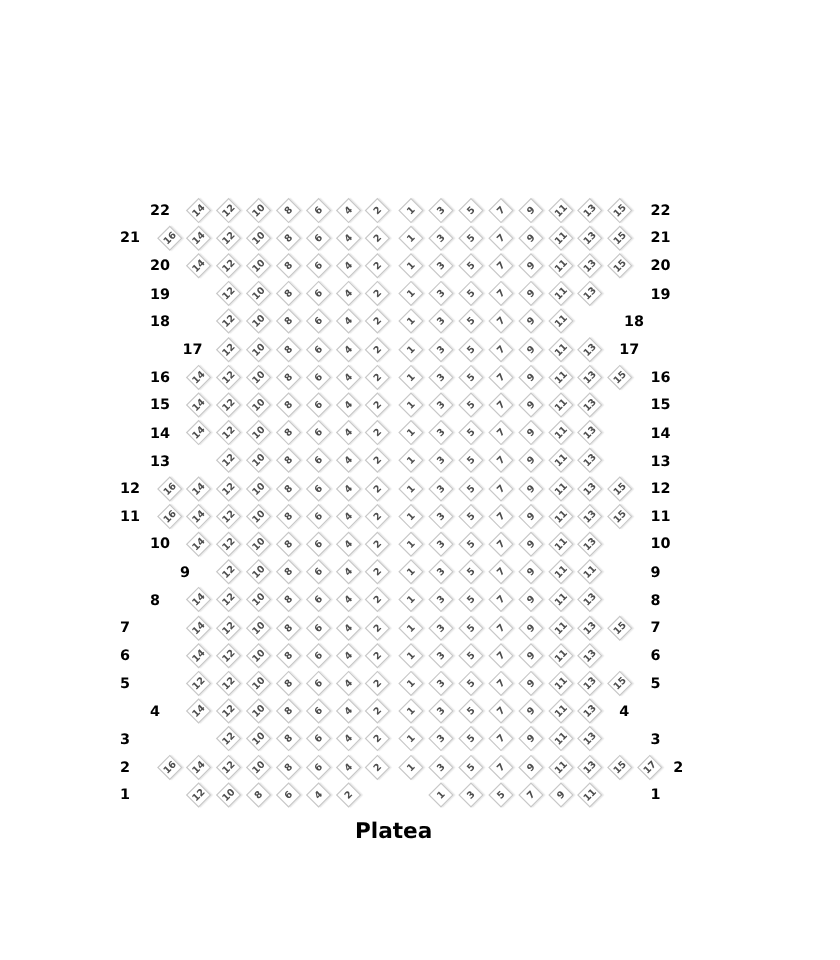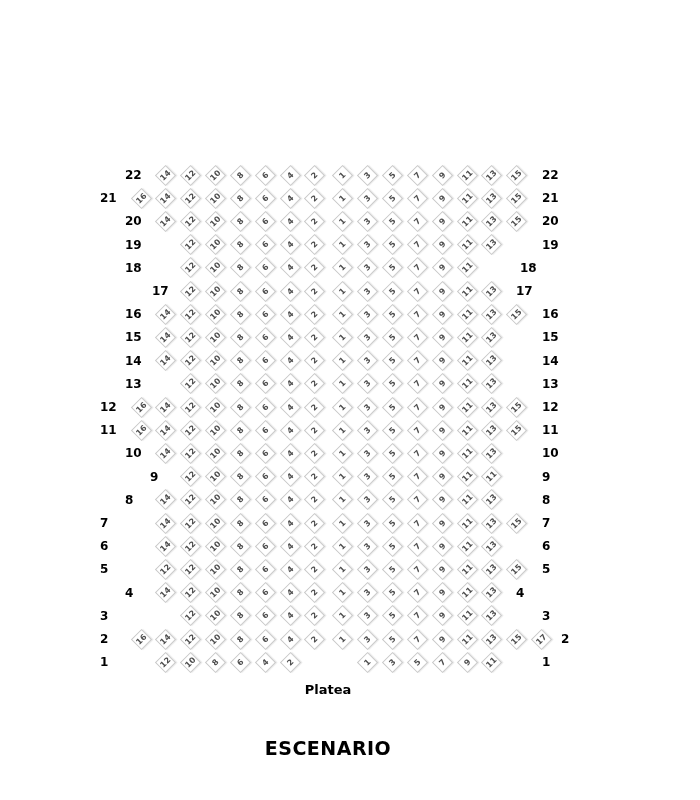--- a/index.html
+++ b/index.html
@@ -37,21 +37,21 @@
     white-space: nowrap;
   }
   .bottom-label {
     position: absolute;
     left: 0;
     width: 656px;
     text-align: center;
     color: #000000;
     font-weight: bold;
   }
-  #platea { top: 682px; font-size: 13px; }
+  #platea { top: 682px; font-size: 18px; }
   #escenario { top: 737px; font-size: 19px; letter-spacing: 0.5px; }
 </style>
 </head>
 <body>
 
 <div id="canvas">
   <div id="seat-grid">
       <div class="row-label" style="left: 125px; top: 168px;">22</div>
       <div class="row-label" style="left: 542px; top: 168px;">22</div>
       <div class="seat" style="left: 158.35px; top: 167.5px; background: rgb(255, 255, 255); border-color: rgb(200, 200, 200); color: rgb(77, 77, 77);">14</div>
@@ -404,14 +404,13 @@
       <div class="seat" style="left: 257.75px; top: 654.7px; background: rgb(255, 255, 255); border-color: rgb(200, 200, 200); color: rgb(77, 77, 77);">4</div>
       <div class="seat" style="left: 282.6px; top: 654.7px; background: rgb(255, 255, 255); border-color: rgb(200, 200, 200); color: rgb(77, 77, 77);">2</div>
       <div class="seat" style="left: 360.15px; top: 654.7px; background: rgb(255, 255, 255); border-color: rgb(200, 200, 200); color: rgb(77, 77, 77);">1</div>
       <div class="seat" style="left: 385px; top: 654.7px; background: rgb(255, 255, 255); border-color: rgb(200, 200, 200); color: rgb(77, 77, 77);">3</div>
       <div class="seat" style="left: 409.85px; top: 654.7px; background: rgb(255, 255, 255); border-color: rgb(200, 200, 200); color: rgb(77, 77, 77);">5</div>
       <div class="seat" style="left: 434.7px; top: 654.7px; background: rgb(255, 255, 255); border-color: rgb(200, 200, 200); color: rgb(77, 77, 77);">7</div>
       <div class="seat" style="left: 459.55px; top: 654.7px; background: rgb(255, 255, 255); border-color: rgb(200, 200, 200); color: rgb(77, 77, 77);">9</div>
       <div class="seat" style="left: 484.4px; top: 654.7px; background: rgb(255, 255, 255); border-color: rgb(200, 200, 200); color: rgb(77, 77, 77);">11</div>
     </div>
   <div id="platea" class="bottom-label">Platea</div>
-  <div id="escenario" class="bottom-label">ESCENARIO</div>
 </div>
 
 </body></html>

